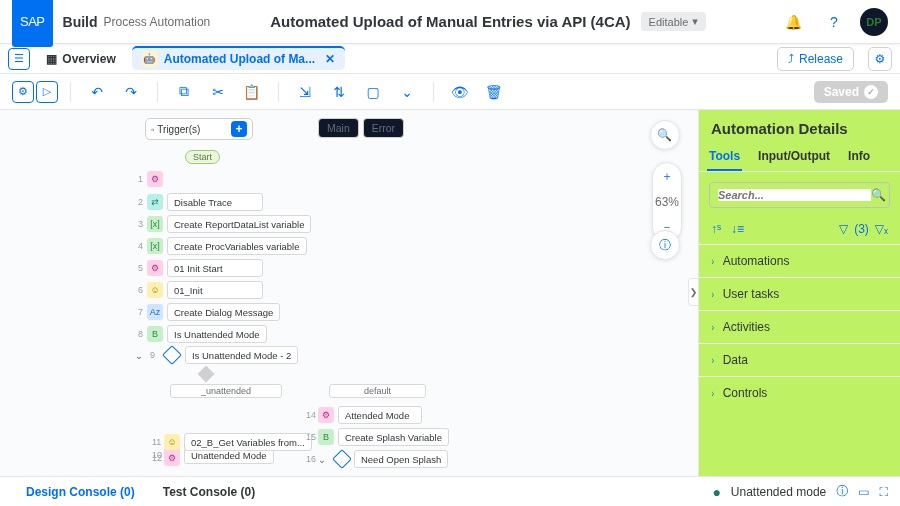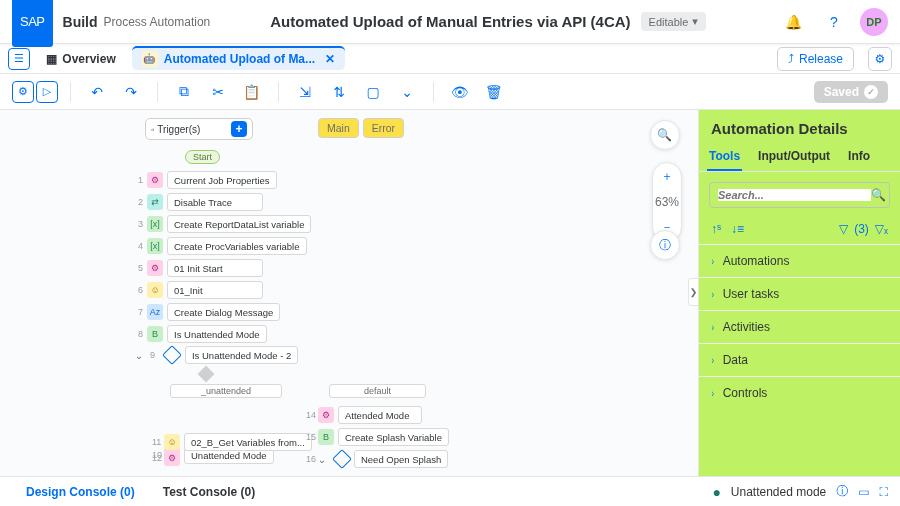--- a/index.html
+++ b/index.html
@@ -6,21 +6,21 @@
 body { width: 900px; height: 506px; background: #fff; overflow: hidden; font-size: 12px; color: #32363a; }
 
 .topbar { height: 44px; background: #fff; border-bottom: 1px solid #e5e5e5; display: flex; align-items: center; padding: 0 12px; box-shadow: 0 1px 3px rgba(0,0,0,0.06); }
 .sap-logo { background: #0070f2; color: #ffffff; font-weight: 400; padding: 18px 8px; border-radius: 3px; font-size: 13px; letter-spacing: -0.5px; }
 .prod-name { font-weight: 700; margin-left: 10px; font-size: 14px; }
 .prod-sub { margin-left: 6px; font-size: 12px; color: #6a6d70; }
 .title-main { margin-left: 60px; font-weight: 700; font-size: 15px; }
 .editable-chip { margin-left: 10px; background: #eaecee; color: #6a6d70; padding: 3px 8px; border-radius: 4px; font-size: 11px; display: flex; align-items: center; gap: 4px; }
 .top-right { margin-left: auto; display: flex; align-items: center; gap: 12px; }
 .icon-btn { width: 28px; height: 28px; border: none; background: transparent; border-radius: 4px; color: #0070f2; cursor: pointer; display: inline-flex; align-items: center; justify-content: center; font-size: 14px; }
-.avatar { width: 28px; height: 28px; border-radius: 50%; background: #f0abfc; color: #2a7a2a; font-weight: 600; font-size: 11px; display: flex; align-items: center; justify-content: center; }
+.avatar { width: 28px; height: 28px; border-radius: 50%; background: #0f172a; color: #2a7a2a; font-weight: 600; font-size: 11px; display: flex; align-items: center; justify-content: center; }
 
 .tabbar { height: 30px; display: flex; align-items: center; padding: 0 8px; border-bottom: 1px solid #e5e5e5; gap: 8px; }
 .sq-icon { width: 22px; height: 22px; border: 1px solid #0070f2; border-radius: 4px; display: flex; align-items: center; justify-content: center; color: #0070f2; font-size: 11px; }
 .ov-tab { display: flex; align-items: center; gap: 5px; padding: 0 8px; font-size: 12px; font-weight: 600; color: #32363a; }
 .active-tab { display: flex; align-items: center; gap: 6px; padding: 3px 10px; background: #e7f1fd; border-radius: 5px; color: #0070f2; font-weight: 600; font-size: 12px; border-top: 2px solid #0070f2; margin-top: -2px; }
 .active-tab .bot-icon { width: 16px; height: 16px; background: #fff5cc; border-radius: 3px; display: flex; align-items: center; justify-content: center; font-size: 10px; }
 .close-x { cursor: pointer; color: #0070f2; margin-left: 4px; }
 .release-btn { margin-left: auto; border: 1px solid #d0d0d0; background: #fff; border-radius: 5px; padding: 4px 10px; color: #0070f2; font-size: 12px; display: flex; align-items: center; gap: 5px; cursor: pointer; }
 .gear-sq { width: 24px; height: 24px; border: 1px solid #d0d0d0; border-radius: 5px; display: flex; align-items: center; justify-content: center; color: #0070f2; margin-left: 6px; cursor: pointer; }
 
@@ -46,21 +46,21 @@
 .ic-teal { background: #b8f0e8; color: #1a7a6a; }
 .ic-green { background: #c8f0c8; color: #2a8a4a; }
 .ic-blue { background: #cfe5ff; color: #0a6ed1; }
 .ic-yel { background: #fff0b0; color: #a07800; }
 
 .diamond { width: 12px; height: 12px; background: #d0d0d0; transform: rotate(45deg); position: absolute; }
 .branch-check { width: 14px; height: 14px; border: 1.5px solid #0a6ed1; transform: rotate(45deg); border-radius: 2px; }
 .branch-label { position: absolute; font-size: 9px; color: #6a6d70; background: #fff; border: 1px solid #d8d8d8; border-radius: 3px; padding: 1px 30px; }
 
 .canvas-btns { position: absolute; top: 8px; left: 318px; display: flex; gap: 4px; }
-.chip-btn { border: 1px solid #d0d0d0; background: #fde047; border-radius: 4px; padding: 3px 8px; font-size: 10.5px; color: #6a6d70; cursor: pointer; }
+.chip-btn { border: 1px solid #d0d0d0; background: #0f172a; border-radius: 4px; padding: 3px 8px; font-size: 10.5px; color: #6a6d70; cursor: pointer; }
 
 .zoom-ctrl { position: absolute; right: 16px; top: 12px; width: 30px; background: #fff; border: 1px solid #e5e5e5; border-radius: 16px; box-shadow: 0 1px 4px rgba(0,0,0,0.1); text-align: center; color: #0070f2; }
 .zoom-ctrl div { padding: 5px 0; font-size: 12px; cursor: pointer; }
 .zoom-ctrl .zl { font-size: 12px; color: #6a6d70; }
 .mag-circ { position: absolute; right: 18px; top: 10px; width: 30px; height: 30px; border: 1px solid #e5e5e5; border-radius: 50%; background: #fff; display: flex; align-items: center; justify-content: center; color: #0070f2; box-shadow: 0 1px 4px rgba(0,0,0,0.1); cursor: pointer; }
 .info-circ { position: absolute; right: 18px; top: 120px; width: 30px; height: 30px; border: 1px solid #e5e5e5; border-radius: 50%; background: #fff; display: flex; align-items: center; justify-content: center; color: #0070f2; box-shadow: 0 1px 4px rgba(0,0,0,0.1); cursor: pointer; }
 .collapse-handle { position: absolute; right: 0; top: 168px; width: 10px; height: 28px; background: #fff; border: 1px solid #e5e5e5; border-right: none; border-radius: 4px 0 0 4px; display: flex; align-items: center; justify-content: center; color: #6a6d70; font-size: 9px; cursor: pointer; }
 
 .panel-title { font-weight: 700; font-size: 15px; padding: 10px 12px 6px; }
 .panel-tabs { display: flex; border-bottom: 1px solid #e5e5e5; padding: 0 8px; gap: 14px; font-size: 12px; }
@@ -154,21 +154,20 @@
 
     <div class="canvas-btns">
       <button class="chip-btn">Main</button>
       <button class="chip-btn">Error</button>
     </div>
 
     <div id="steps-main">
         <div class="step" style="top: 61px; left: 135px;">
           <span class="step-num">1</span>
     <span class="step-icon ic-pink">⚙</span>
-    <span class="step-body" style="min-width:96px">Current Job Properties</span>
         </div>
         <div class="step" style="top: 83px; left: 135px;">
           <span class="step-num">2</span>
     <span class="step-icon ic-teal">⇄</span>
     <span class="step-body" style="min-width:96px">Disable Trace</span>
         </div>
         <div class="step" style="top: 105px; left: 135px;">
           <span class="step-num">3</span>
     <span class="step-icon ic-green">[x]</span>
     <span class="step-body" style="min-width:96px">Create ReportDataList variable</span>

